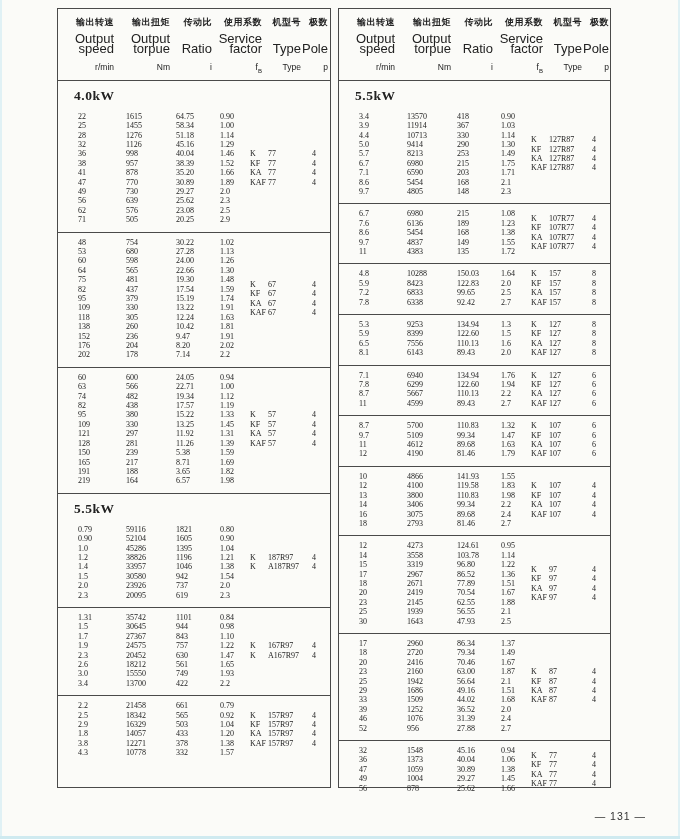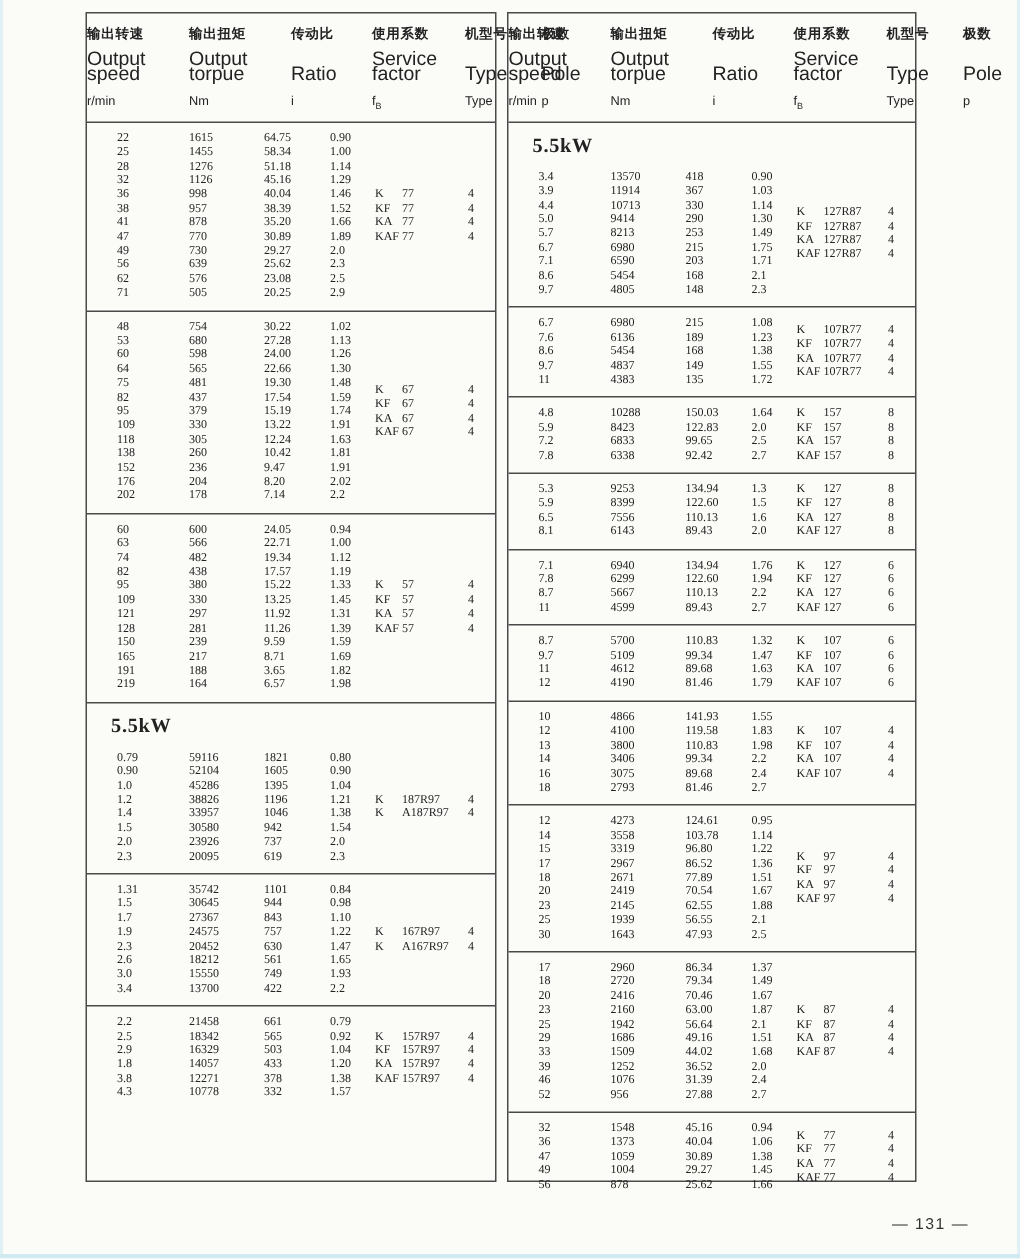--- a/index.html
+++ b/index.html
@@ -17,21 +17,21 @@
   .tablebox{
     position:absolute;top:8px;height:780px;
     border:1.5px solid #4a4a4a;
     box-sizing:border-box;
     background:transparent;
   }
   .tablebox.left{left:57px;width:274px;}
   .tablebox.right{left:338px;width:273px;}
 
   .hdr{border-bottom:1px solid #4a4a4a;padding:7px 0 6px;}
-  .hdr-grid{display:grid;grid-template-columns:56px 56px 42px 50px 39px 27px;text-align:left;gap:12px;}
+  .hdr-grid{display:grid;grid-template-columns:56px 56px 42px 50px 39px 27px;text-align:right;}
   .hcell{display:flex;flex-direction:column;justify-content:space-between;min-height:37px;}
   .zh{font-size:9px;font-weight:700;letter-spacing:0.5px;}
   .en{font-size:13px;line-height:9.5px;}
   .units{margin-top:9px;font-size:8.5px;}
   .ucell sub{font-size:6px;}
 
   .section + .section{border-top:1px solid #4a4a4a;}
   .block + .block{border-top:1px solid #4a4a4a;}
 
   .sec-label{
@@ -101,20 +101,21 @@
       <div class="hdr-grid units">
         <div class="ucell">r/min</div>
         <div class="ucell">Nm</div>
         <div class="ucell">i</div>
         <div class="ucell">f<sub>B</sub></div>
         <div class="ucell">Type</div>
         <div class="ucell">p</div>
       </div>
     </div>
     <div class="section">
+      <div class="sec-label">4.0kW</div>
       <div class="block">
         <div class="rows">
           <div class="row">
             <div class="c">22</div>
             <div class="c">1615</div>
             <div class="c">64.75</div>
             <div class="c">0.90</div>
           </div>
           <div class="row">
             <div class="c">25</div>
@@ -356,21 +357,21 @@
           </div>
           <div class="row">
             <div class="c">128</div>
             <div class="c">281</div>
             <div class="c">11.26</div>
             <div class="c">1.39</div>
           </div>
           <div class="row">
             <div class="c">150</div>
             <div class="c">239</div>
-            <div class="c">9.59</div>
+            <div class="c">5.38</div>
             <div class="c">1.59</div>
           </div>
           <div class="row">
             <div class="c">165</div>
             <div class="c">217</div>
             <div class="c">8.71</div>
             <div class="c">1.69</div>
           </div>
           <div class="row">
             <div class="c">191</div>

